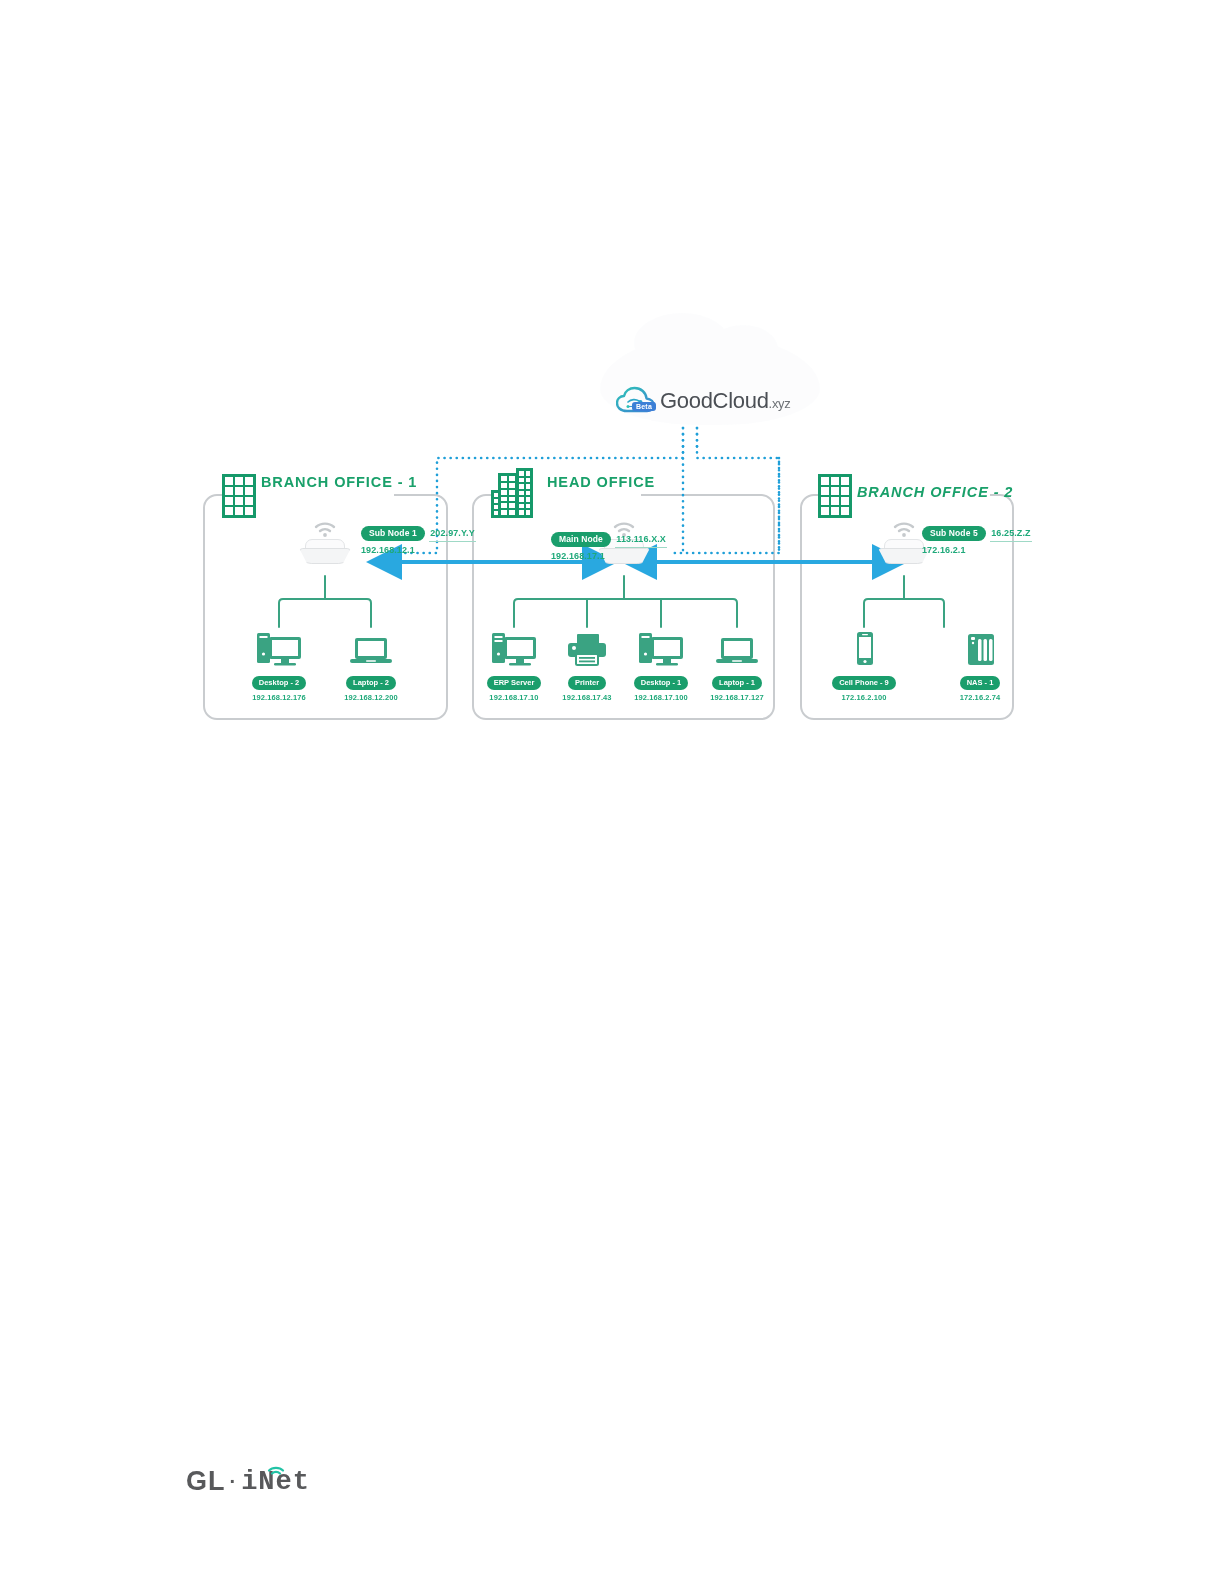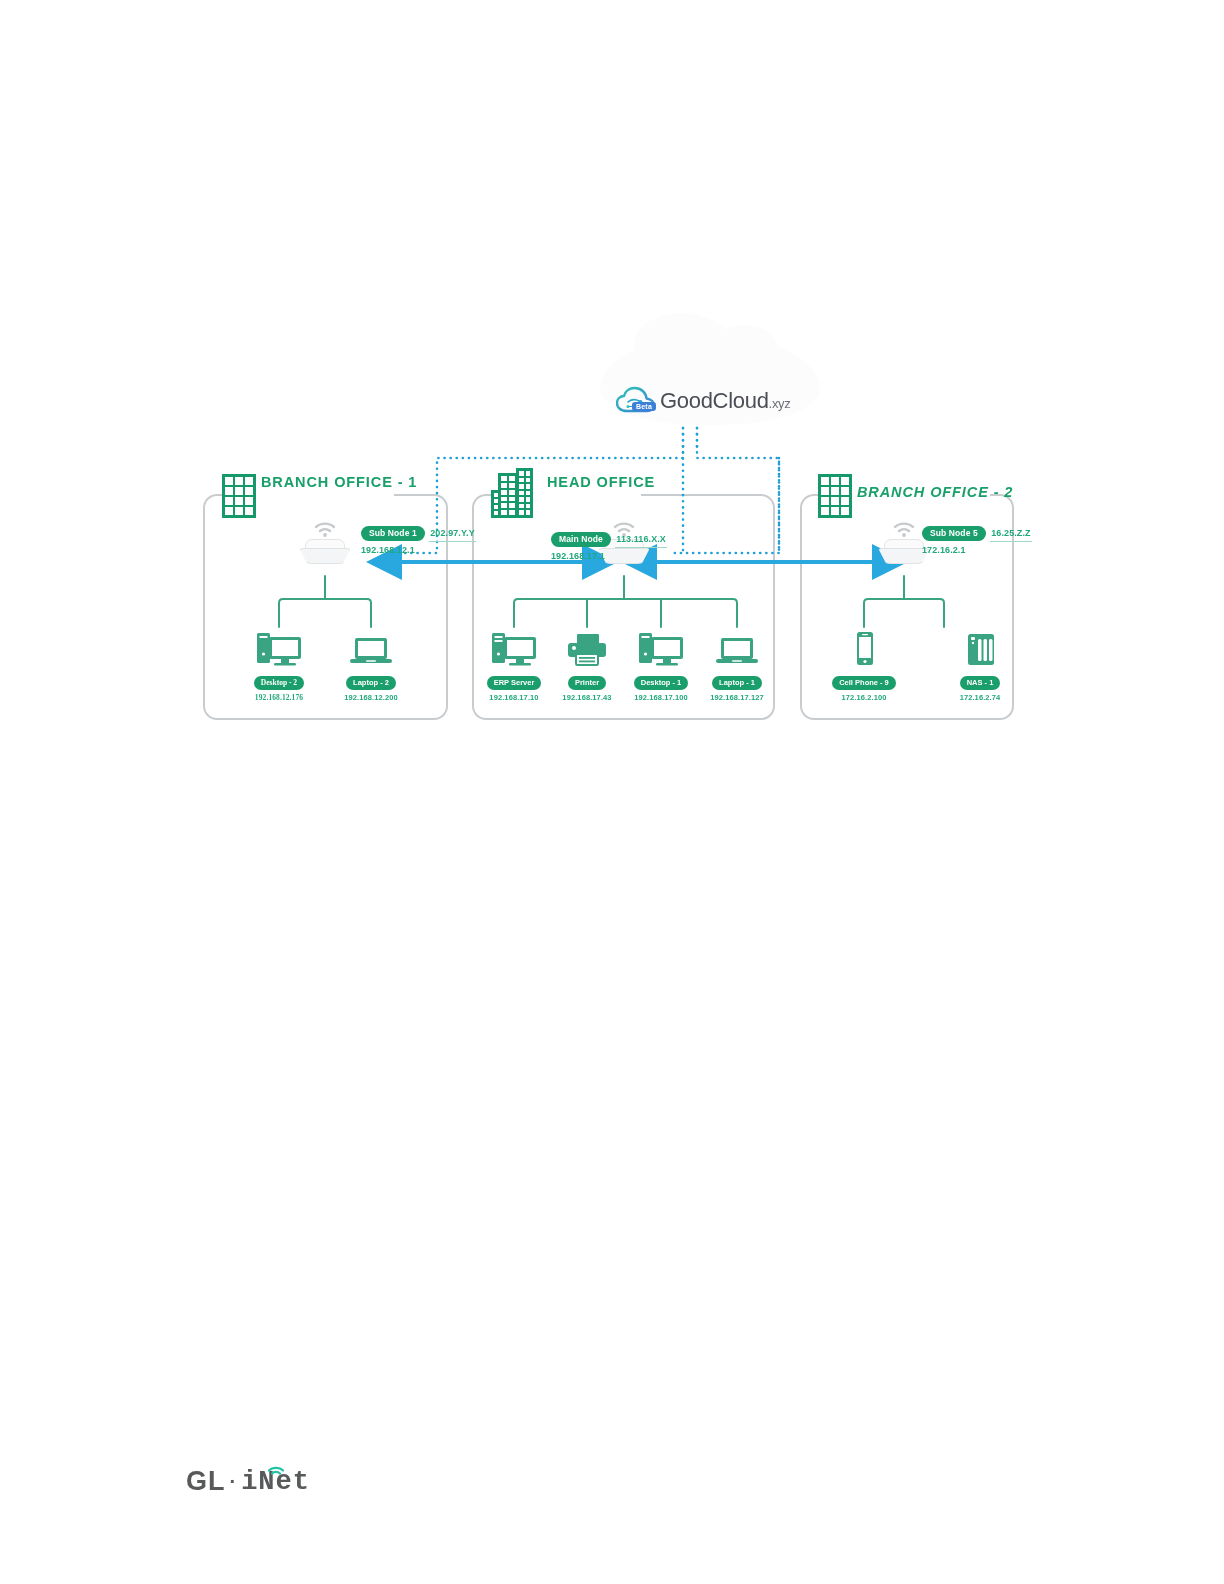--- a/index.html
+++ b/index.html
@@ -249,21 +249,21 @@
       <div class="top"></div>
         <div class="bot"></div>
     </div>
   </div>
   <div class="node-info" style="left:361px; top:522px;">
     <div class="pill">Sub Node 1</div>
     <div class="ip-wan">202.97.Y.Y</div>
     <div class="ip-lan">192.168.12.1</div>
   </div>
 
-  <div class="device" style="left:243px; top:625px;font-family:Liberation Serif, serif;">
+  <div class="device" style="left:243px; top:625px;">
     <div class="dev-icon">
       <svg width="48" height="42" viewBox="0 0 48 42">
         <rect x="2" y="4" width="13" height="30" rx="1.5" fill="#3aa382"></rect>
         <rect x="4.5" y="7" width="8" height="2" fill="#fff"></rect>
         <circle cx="8.5" cy="25" r="1.6" fill="#fff"></circle>
         <rect x="14" y="8" width="32" height="22" rx="2" fill="#3aa382"></rect>
         <rect x="17" y="11" width="26" height="16" fill="#fff"></rect>
         <rect x="26" y="30" width="8" height="4" fill="#3aa382"></rect>
         <rect x="19" y="34" width="22" height="2.6" rx="1.3" fill="#3aa382"></rect>
       </svg>

